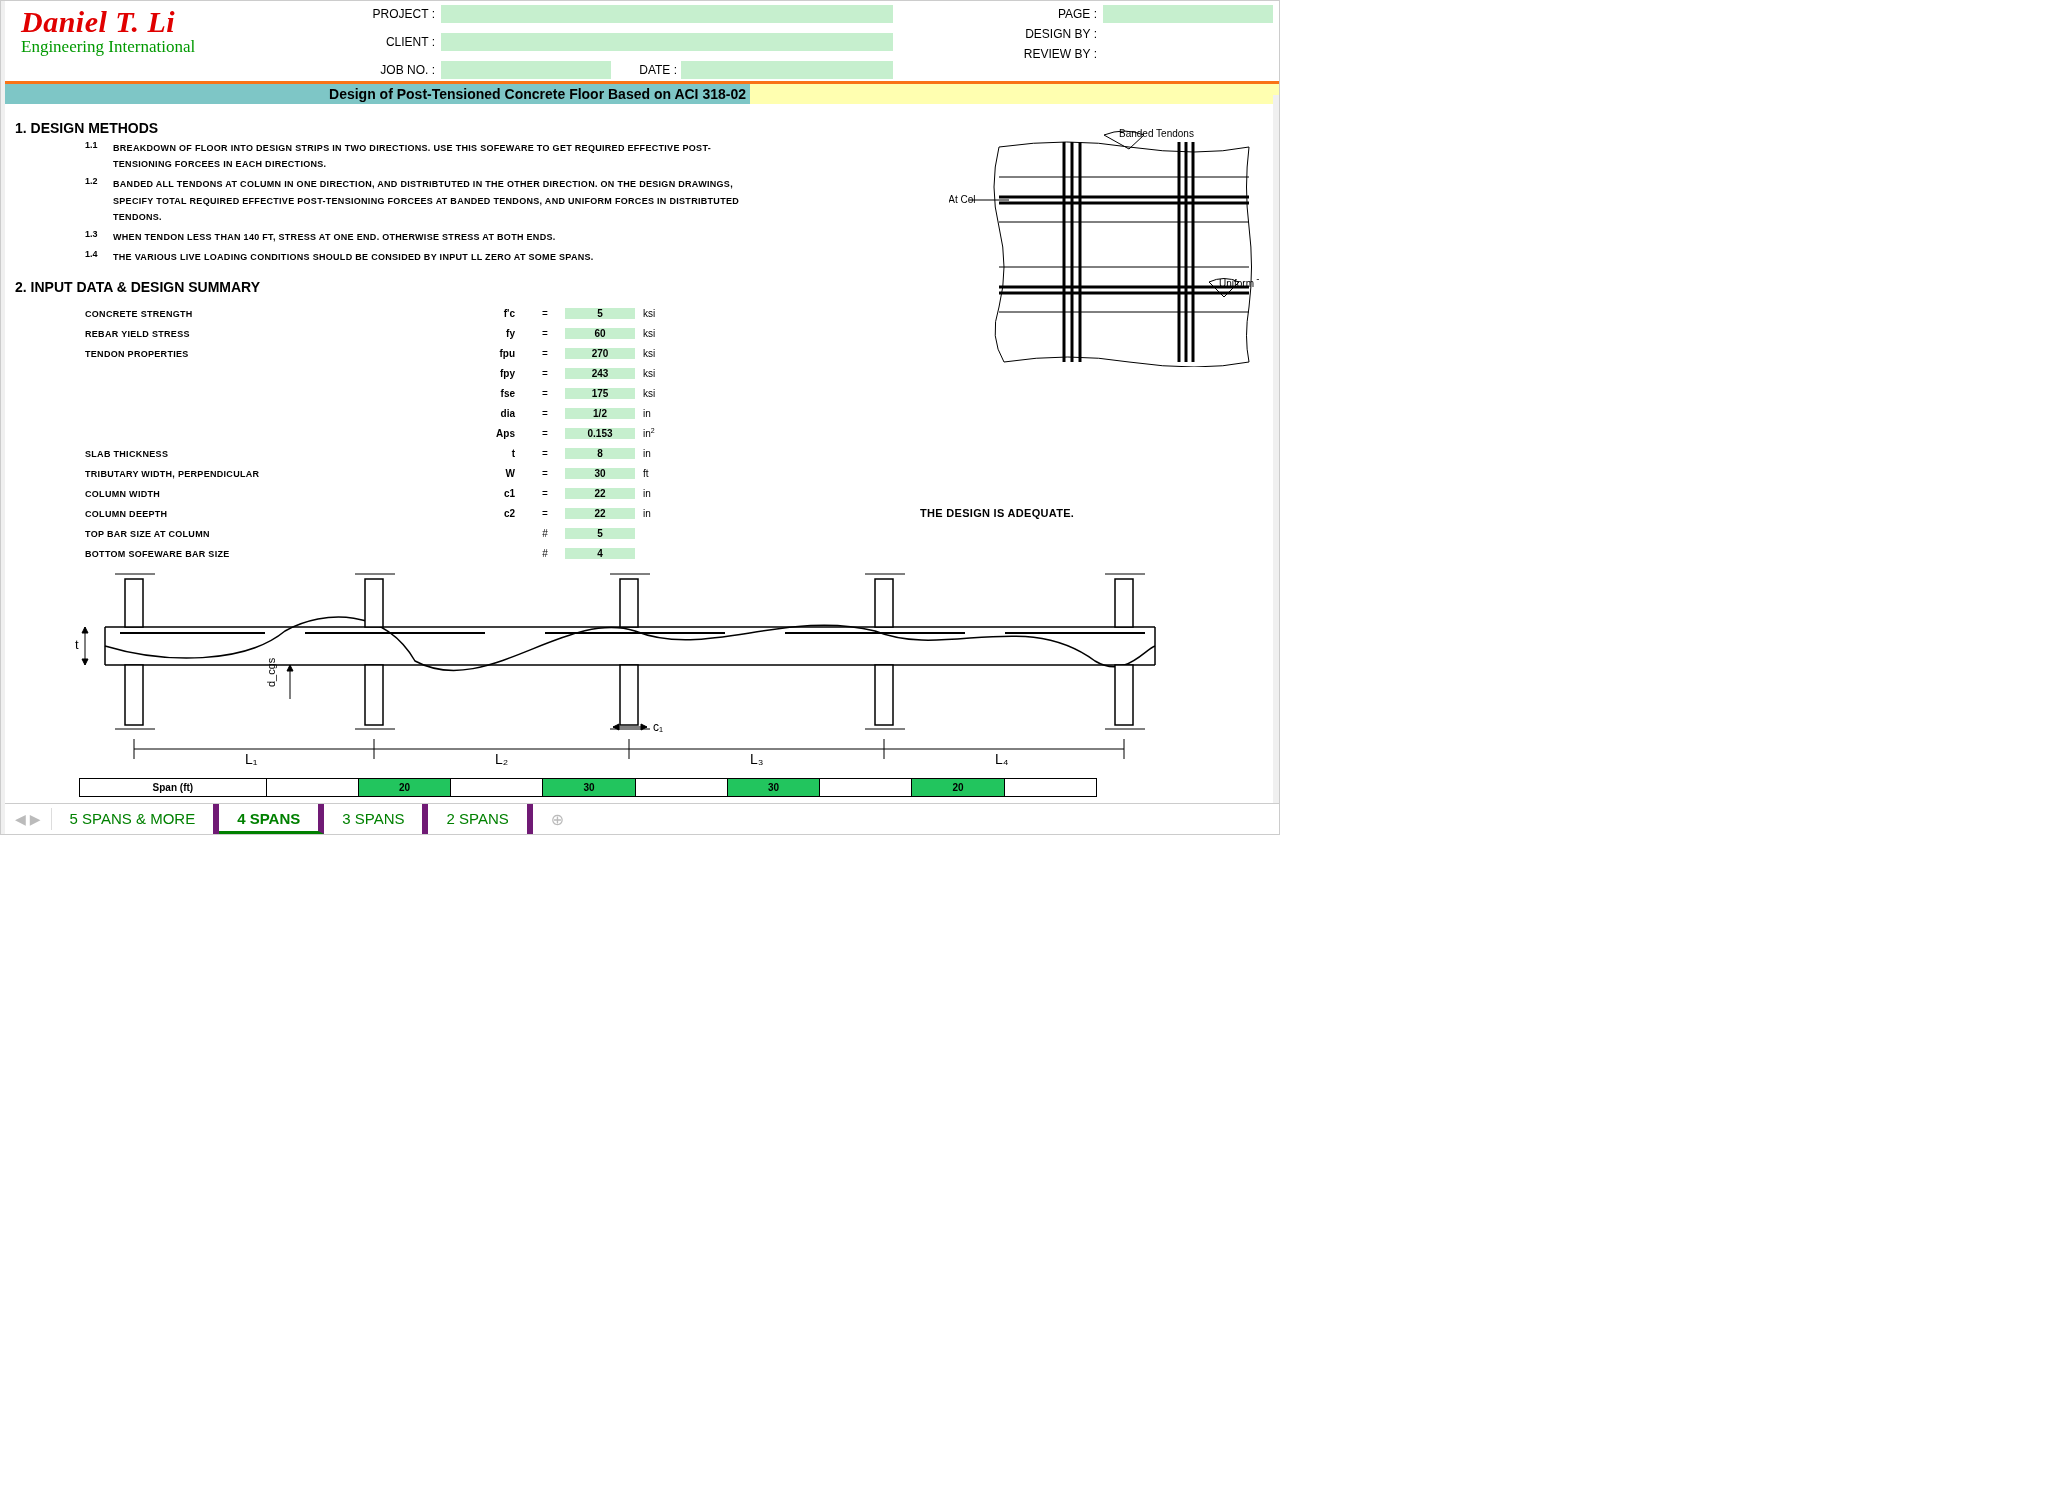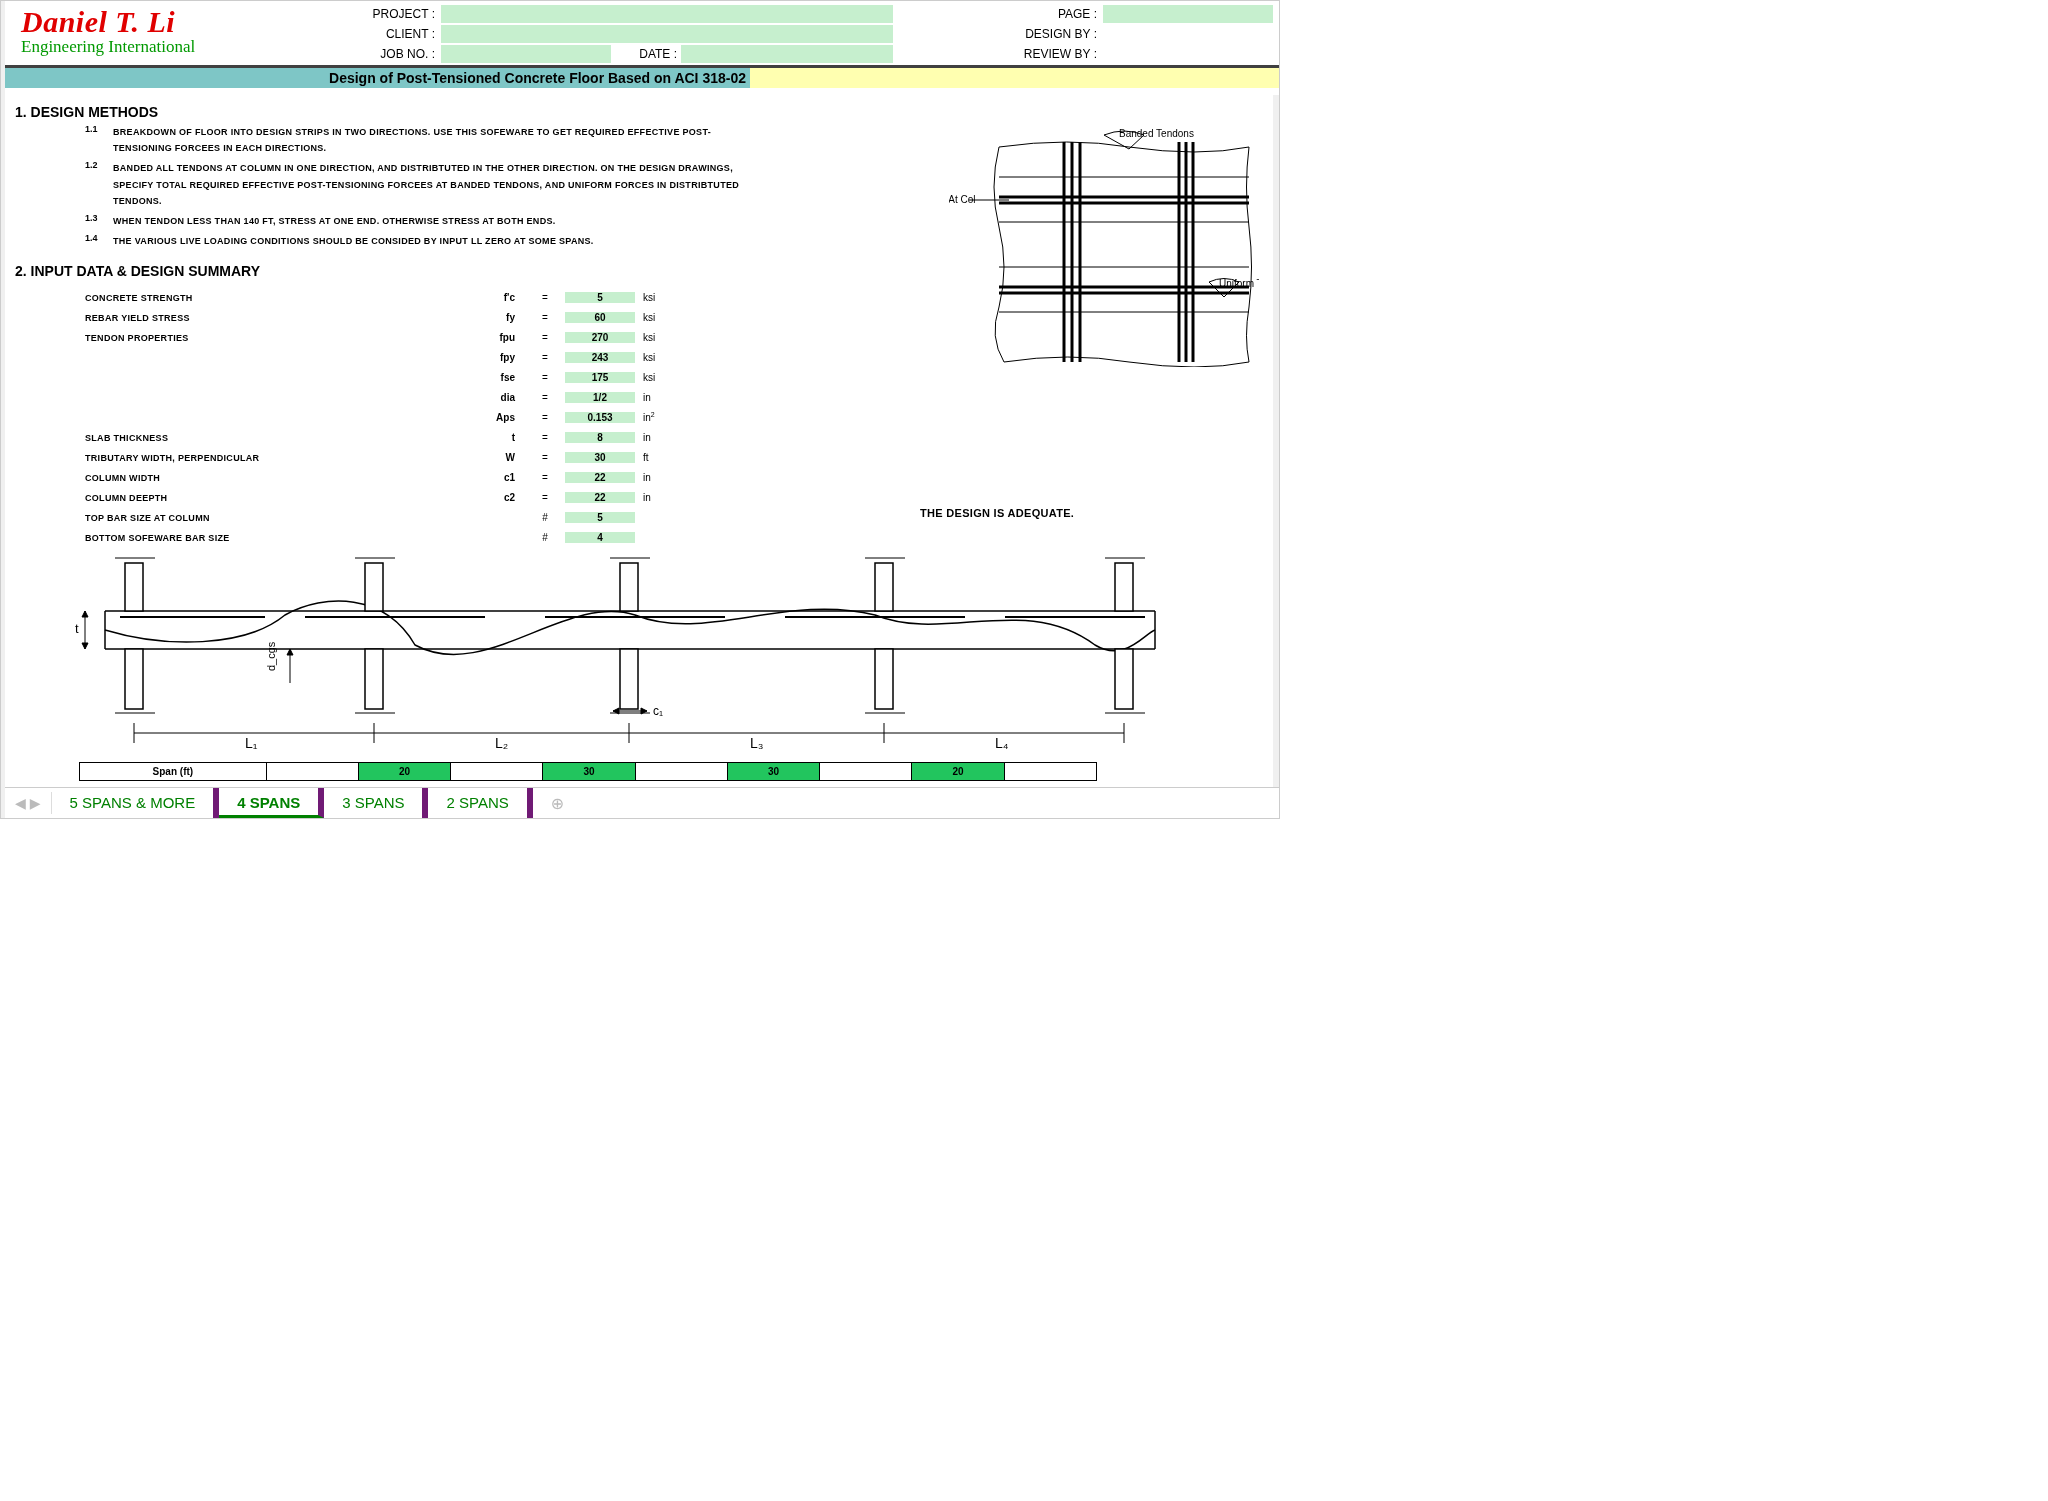--- a/index.html
+++ b/index.html
@@ -17,21 +17,21 @@
     width: 4px; height: 940px;
     background: #f0f0f0;
   }
   .content { margin-left: 4px; }
 
   
   .hdr {
     display: flex;
     align-items: flex-start;
     padding: 4px 6px 2px 16px;
-    border-bottom: 3px solid #404040;
+    border-bottom: 3px solid #f97316;
     position: relative;
   }
   .logo-block { width: 300px; }
   .logo-name {
     font-family: "Times New Roman", serif;
     font-style: italic;
     font-weight: bold;
     color: #e00000;
     font-size: 30px;
     letter-spacing: 0.5px;
@@ -40,21 +40,21 @@
     font-family: "Times New Roman", serif;
     color: #009900;
     font-size: 17px;
     font-weight: normal;
     margin-top: -2px;
   }
   .hdr-fields {
     flex: 1;
     display: flex;
     flex-direction: column;
-    gap: 2px;
+    gap: 10px;
   }
   .hdr-row { display: flex; align-items: center; height: 18px; }
   .hdr-label {
     width: 120px;
     text-align: right;
     font-size: 12px;
     padding-right: 6px;
   }
   .hdr-val {
     flex: 1;

